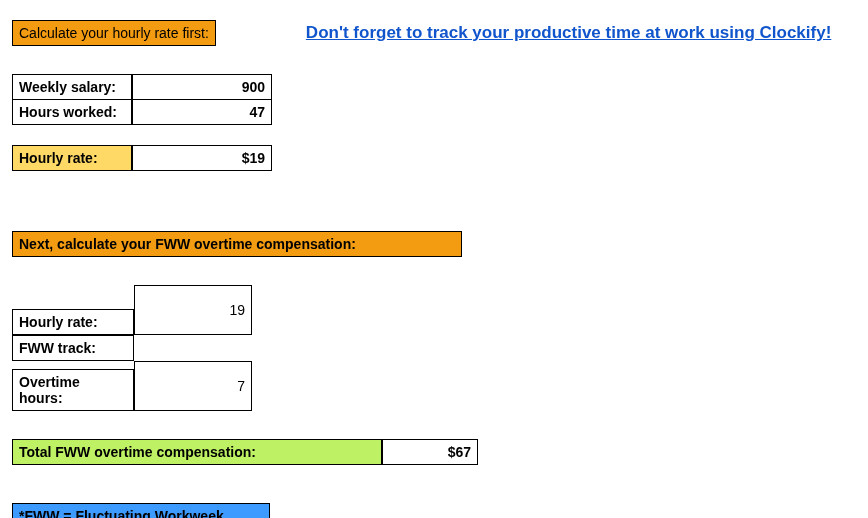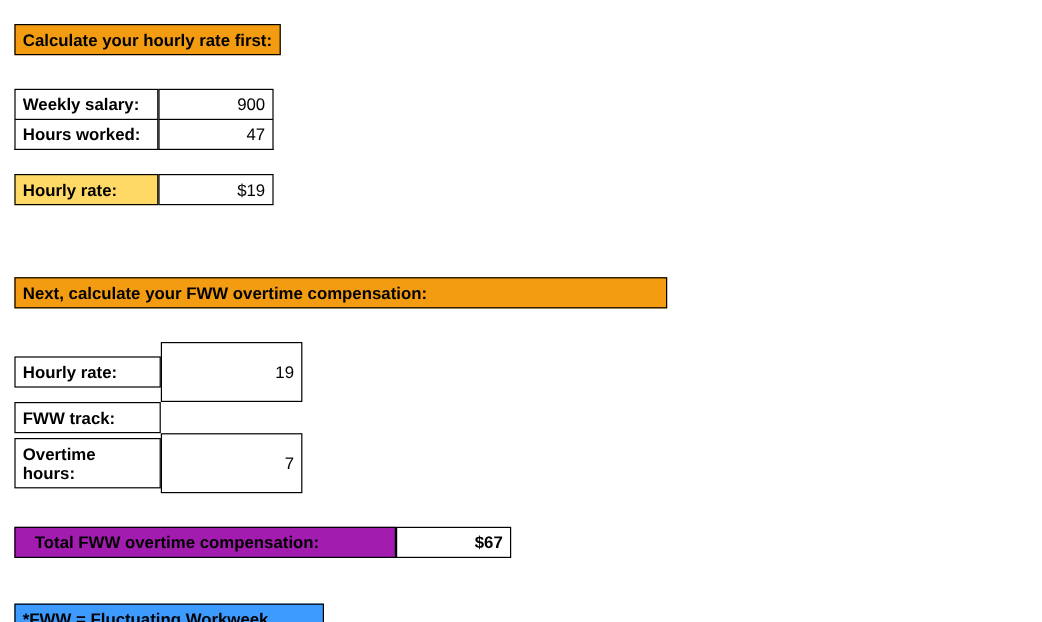--- a/index.html
+++ b/index.html
@@ -8,89 +8,89 @@
       padding: 0;
     }
     body {
       font-family: Arial, sans-serif;
       font-size: 14px;
       padding: 20px 12px;
       width: 868px;
     }
     .row {
       display: flex;
-      align-items: center;
+      align-items: flex-end;
     }
     .header-row {
       display: flex;
       align-items: center;
       margin-bottom: 28px;
     }
     .orange-header {
       background-color: #f39c12;
       border: 1px solid #000;
       padding: 4px 6px;
-      font-weight: bold;
+      font-weight: normal;
     }
     .promo-link {
       color: #1155cc;
       text-decoration: underline;
       font-weight: bold;
       font-size: 17px;
       margin-left: 90px;
     }
     .cell {
       border: 1px solid #000;
       padding: 4px 6px;
     }
     .label-cell {
       width: 120px;
       font-weight: bold;
     }
     .value-cell {
-      width: 96px;
+      width: 140px;
       text-align: right;
-      font-weight: normal;
+      font-weight: bold;
     }
     .yellow-bg {
       background-color: #ffd966;
     }
     .collapse-top {
       border-top: none;
     }
     .spacer-sm { height: 20px; }
     .spacer-md { height: 28px; }
     .spacer-lg { height: 60px; }
     .spacer-xl { height: 38px; }
 
     .orange-header2 {
       background-color: #f39c12;
       border: 1px solid #000;
       padding: 4px 6px;
       font-weight: bold;
-      width: 544px;
+      width: 450px;
     }
     .label-cell2 {
       width: 122px;
       font-weight: bold;
       border: 1px solid #000;
       padding: 4px 6px;
     }
     .value-cell2 {
       width: 118px;
       text-align: right;
       border: 1px solid #000;
       padding: 16px 6px;
     }
     .total-label {
-      width: 318px;
+      width: 370px;
       font-weight: bold;
-      background-color: #a21caf;
+      background-color: #bef264;
       border: 1px solid #000;
-      padding: 4px 16px;
+      padding: 4px 6px;
     }
     .total-value {
       width: 96px;
       text-align: right;
       font-weight: bold;
       border: 1px solid #000;
       padding: 4px 6px;
     }
     .blue-note {
       background-color: #3d9aff;
@@ -102,20 +102,21 @@
     .blue-note1 { width: 258px; }
     .blue-note2 { width: 600px; }
   </style>
 </head>
 <body>
 
 
 
 <div class="header-row">
   <div class="orange-header">Calculate your hourly rate first:</div>
+  <a href="#" class="promo-link">Don't forget to track your productive time at work using Clockify!</a>
 </div>
 
 <div class="row">
   <div class="cell label-cell">Weekly salary:</div>
   <div class="cell value-cell">900</div>
 </div>
 <div class="row">
   <div class="cell label-cell collapse-top">Hours worked:</div>
   <div class="cell value-cell collapse-top">47</div>
 </div>

